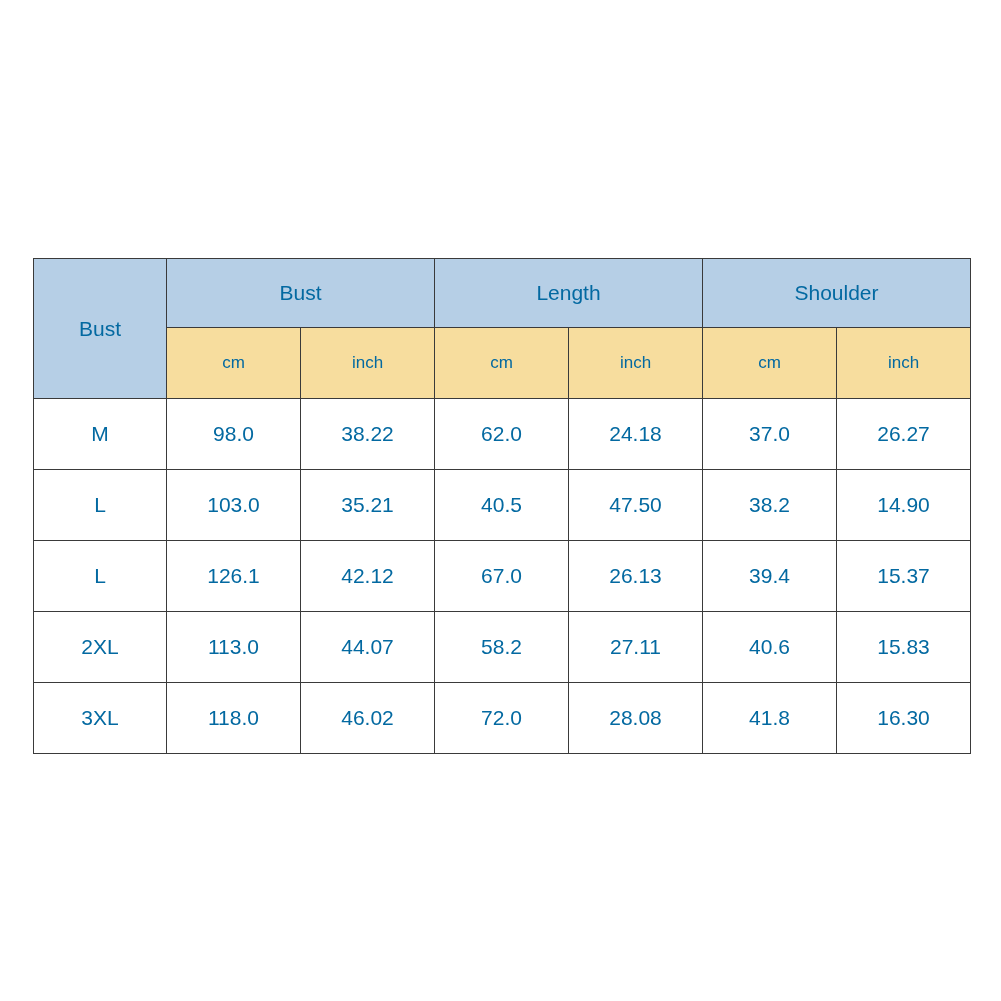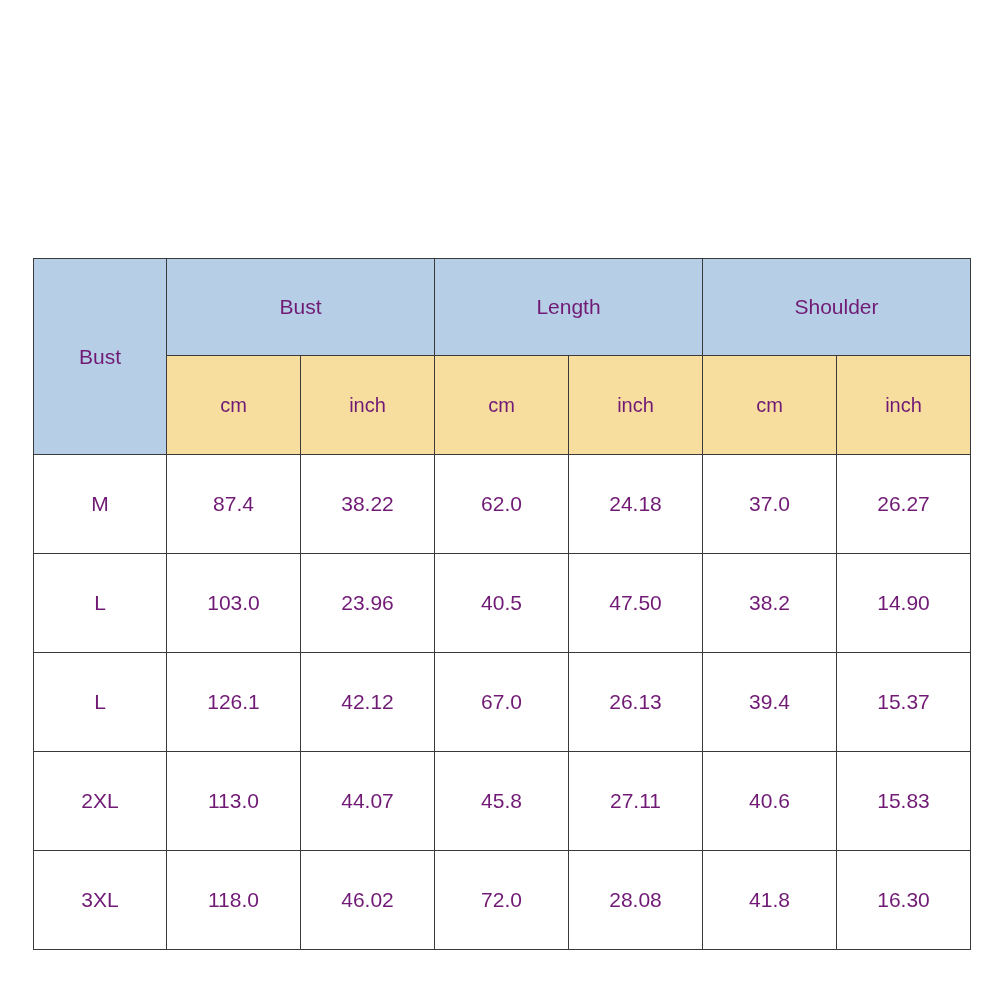--- a/index.html
+++ b/index.html
@@ -28,41 +28,41 @@
   table.size-chart {
     border-collapse: collapse;
     table-layout: fixed;
     width: 936px;
   }
   table.size-chart td, table.size-chart th {
     border: 1px solid #3a3a3a;
     text-align: center;
     vertical-align: middle;
     font-weight: normal;
-    color: #701a75;
-    padding: 14px;
+    color: #0369a1;
+    padding: 0;
   }
   
   col.c-size   { width: 133px; }
   col.c-unit   { width: 134px; }
 
   .hdr-group {
     background: #b6cfe6;
     height: 68px;
     font-size: 21px;
   }
   .hdr-size {
     background: #b6cfe6;
     height: 138px;
     font-size: 21px;
   }
   .hdr-unit {
     background: #f7dd9e;
     height: 70px;
-    font-size: 20px;
+    font-size: 17px;
   }
   tr.data-row td {
     height: 70px;
     font-size: 21px;
     background: #ffffff;
   }
   tr.data-row td.size-cell {
     font-size: 21px;
   }
 </style>
@@ -93,50 +93,50 @@
           <th class="hdr-unit">inch</th>
           <th class="hdr-unit">cm</th>
           <th class="hdr-unit">inch</th>
           <th class="hdr-unit">cm</th>
           <th class="hdr-unit">inch</th>
         </tr>
       </thead>
       <tbody>
         <tr class="data-row">
           <td class="size-cell">M</td>
-          <td>87.4</td>
+          <td>98.0</td>
           <td>38.22</td>
           <td>62.0</td>
           <td>24.18</td>
           <td>37.0</td>
           <td>26.27</td>
         </tr>
         <tr class="data-row">
           <td class="size-cell">L</td>
           <td>103.0</td>
-          <td>23.96</td>
+          <td>35.21</td>
           <td>40.5</td>
           <td>47.50</td>
           <td>38.2</td>
           <td>14.90</td>
         </tr>
         <tr class="data-row">
           <td class="size-cell">L</td>
           <td>126.1</td>
           <td>42.12</td>
           <td>67.0</td>
           <td>26.13</td>
           <td>39.4</td>
           <td>15.37</td>
         </tr>
         <tr class="data-row">
           <td class="size-cell">2XL</td>
           <td>113.0</td>
           <td>44.07</td>
-          <td>45.8</td>
+          <td>58.2</td>
           <td>27.11</td>
           <td>40.6</td>
           <td>15.83</td>
         </tr>
         <tr class="data-row">
           <td class="size-cell">3XL</td>
           <td>118.0</td>
           <td>46.02</td>
           <td>72.0</td>
           <td>28.08</td>

